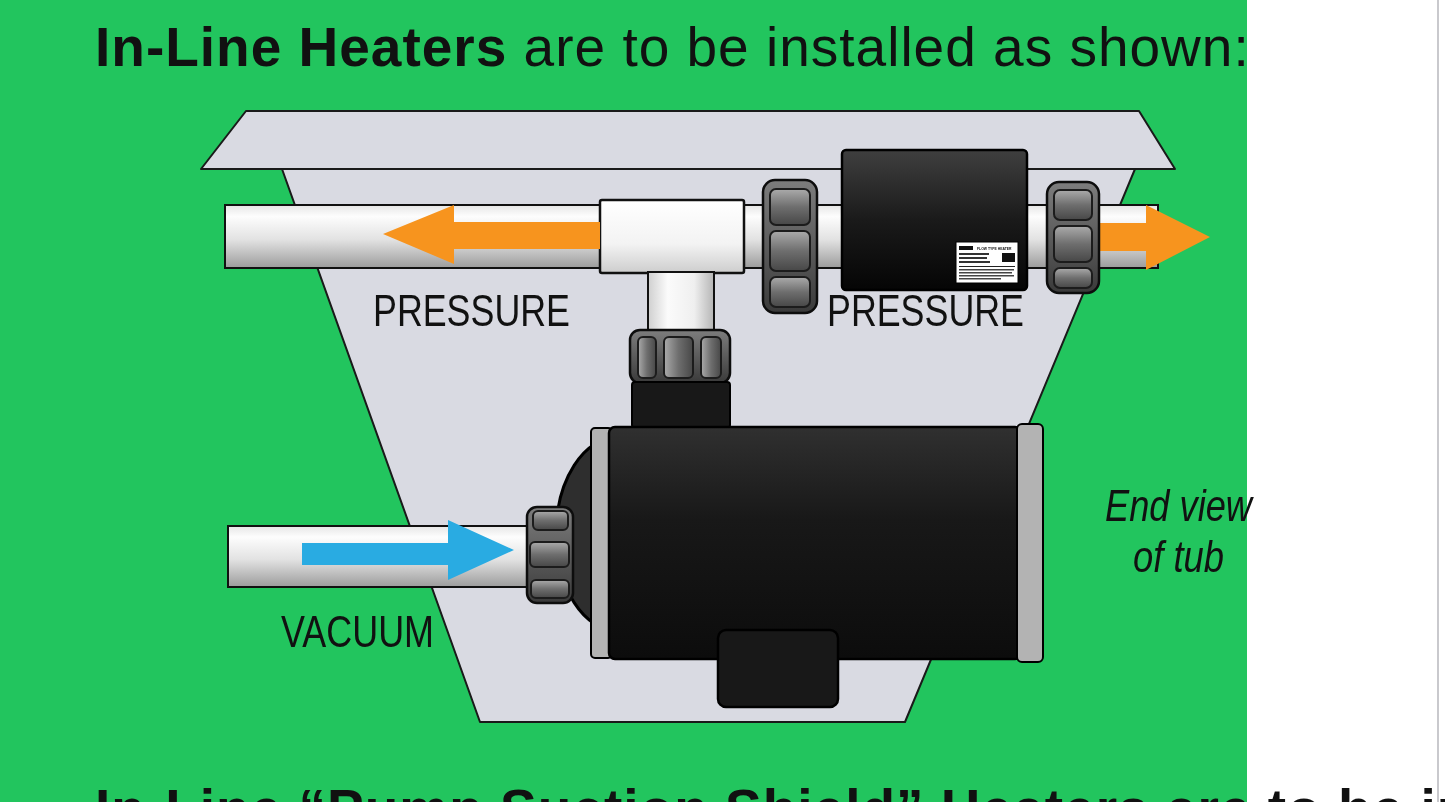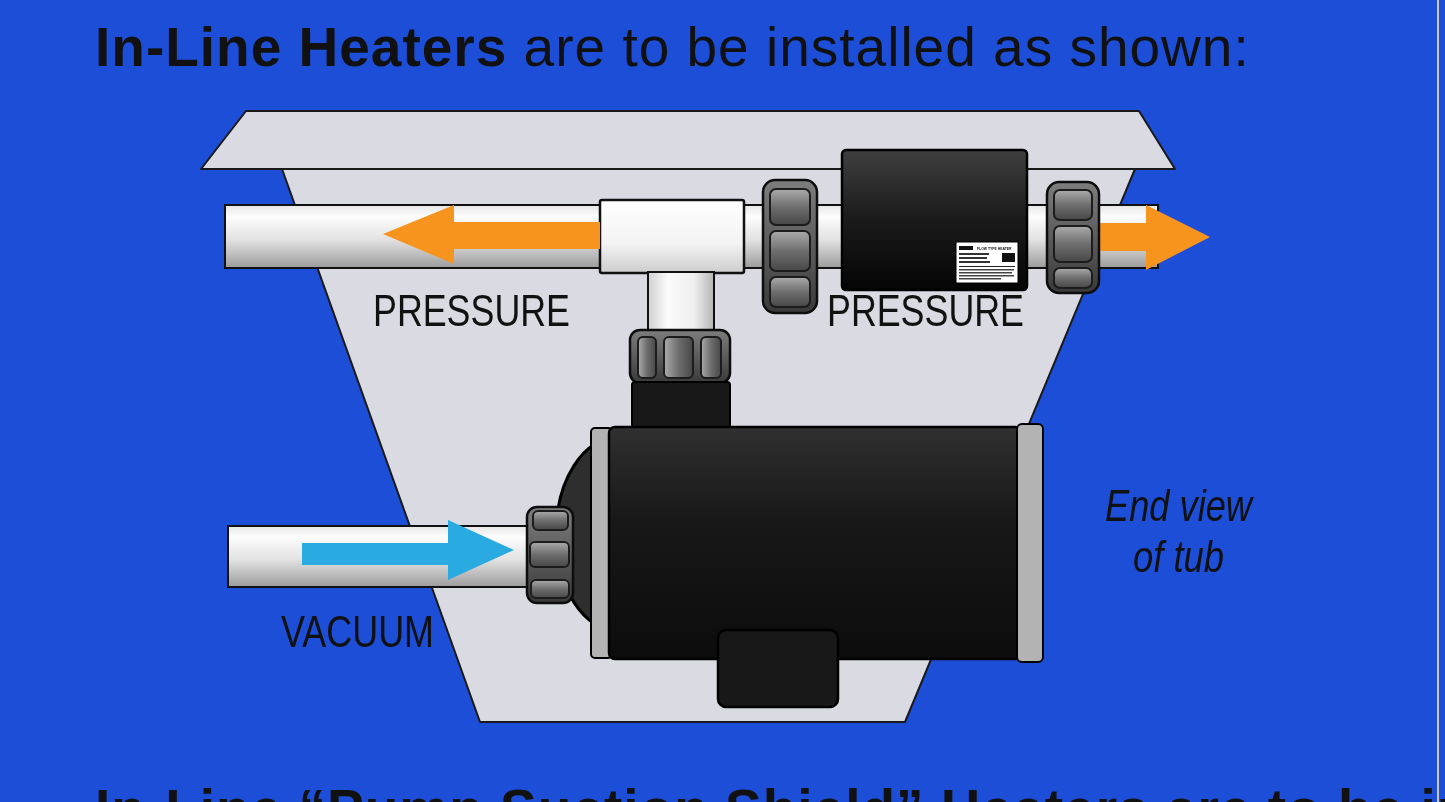--- a/index.html
+++ b/index.html
@@ -1,17 +1,17 @@
 <!DOCTYPE html>
 <html><head>
 <meta charset="utf-8">
 <style>
   html,body{margin:0;padding:0;background:#ffffff;}
   body{width:1445px;height:802px;overflow:hidden;font-family:"Liberation Sans",sans-serif;}
-  .page{position:relative;width:1445px;height:802px;background:#1d4ed8;}
+  .page{position:relative;width:1247px;height:802px;background:#22c55e;}
   svg{display:block;}
   text{fill:#111111;}
 </style>
 </head>
 <body>
 
 <div class="page">
 <svg width="1445" height="802" viewBox="0 0 1445 802">
   <defs>
     <linearGradient id="pipeV" x1="0" y1="0" x2="0" y2="1">

